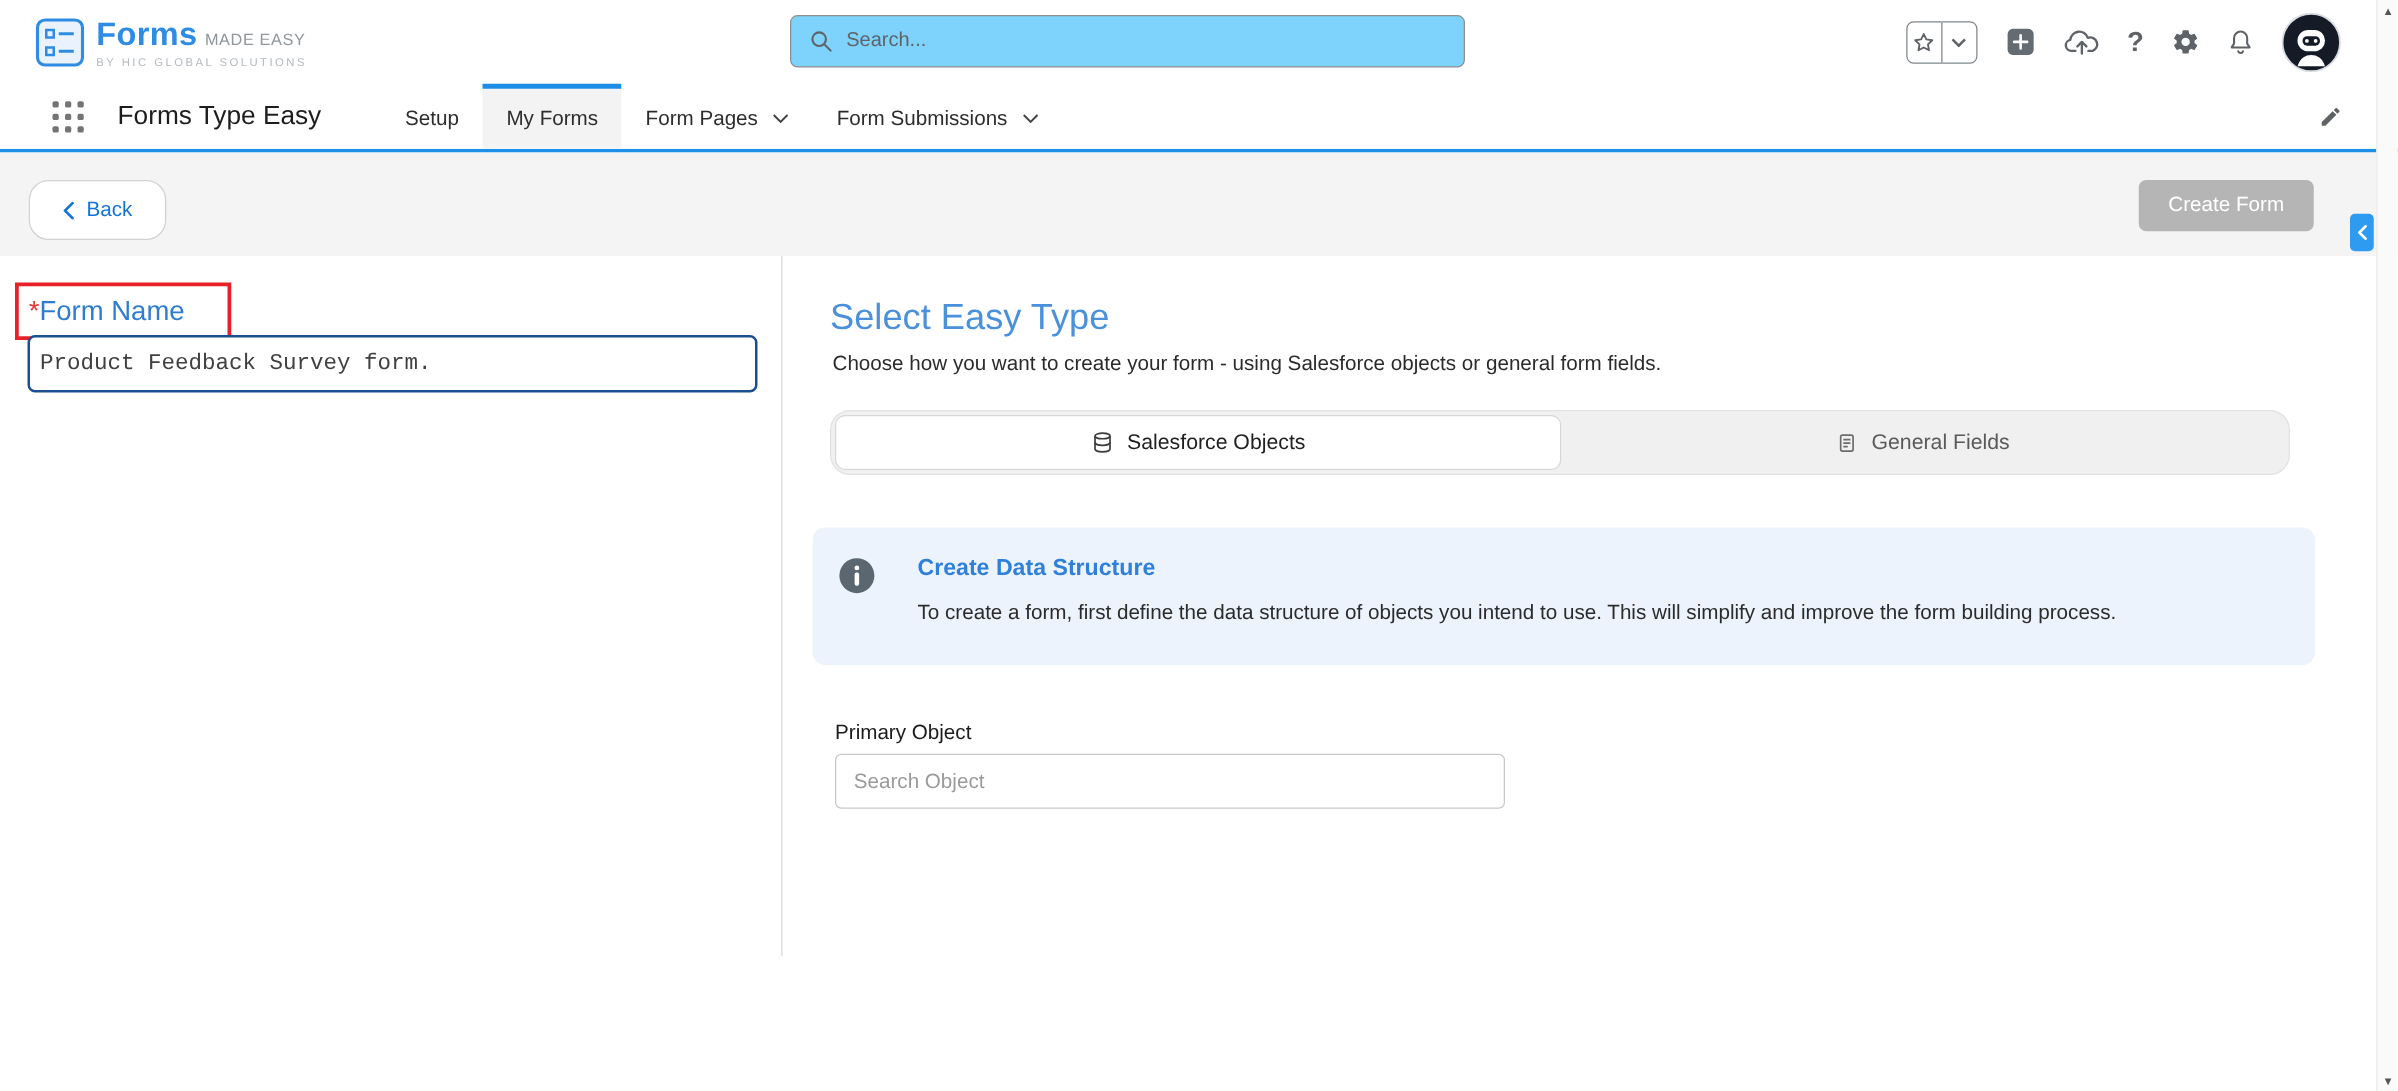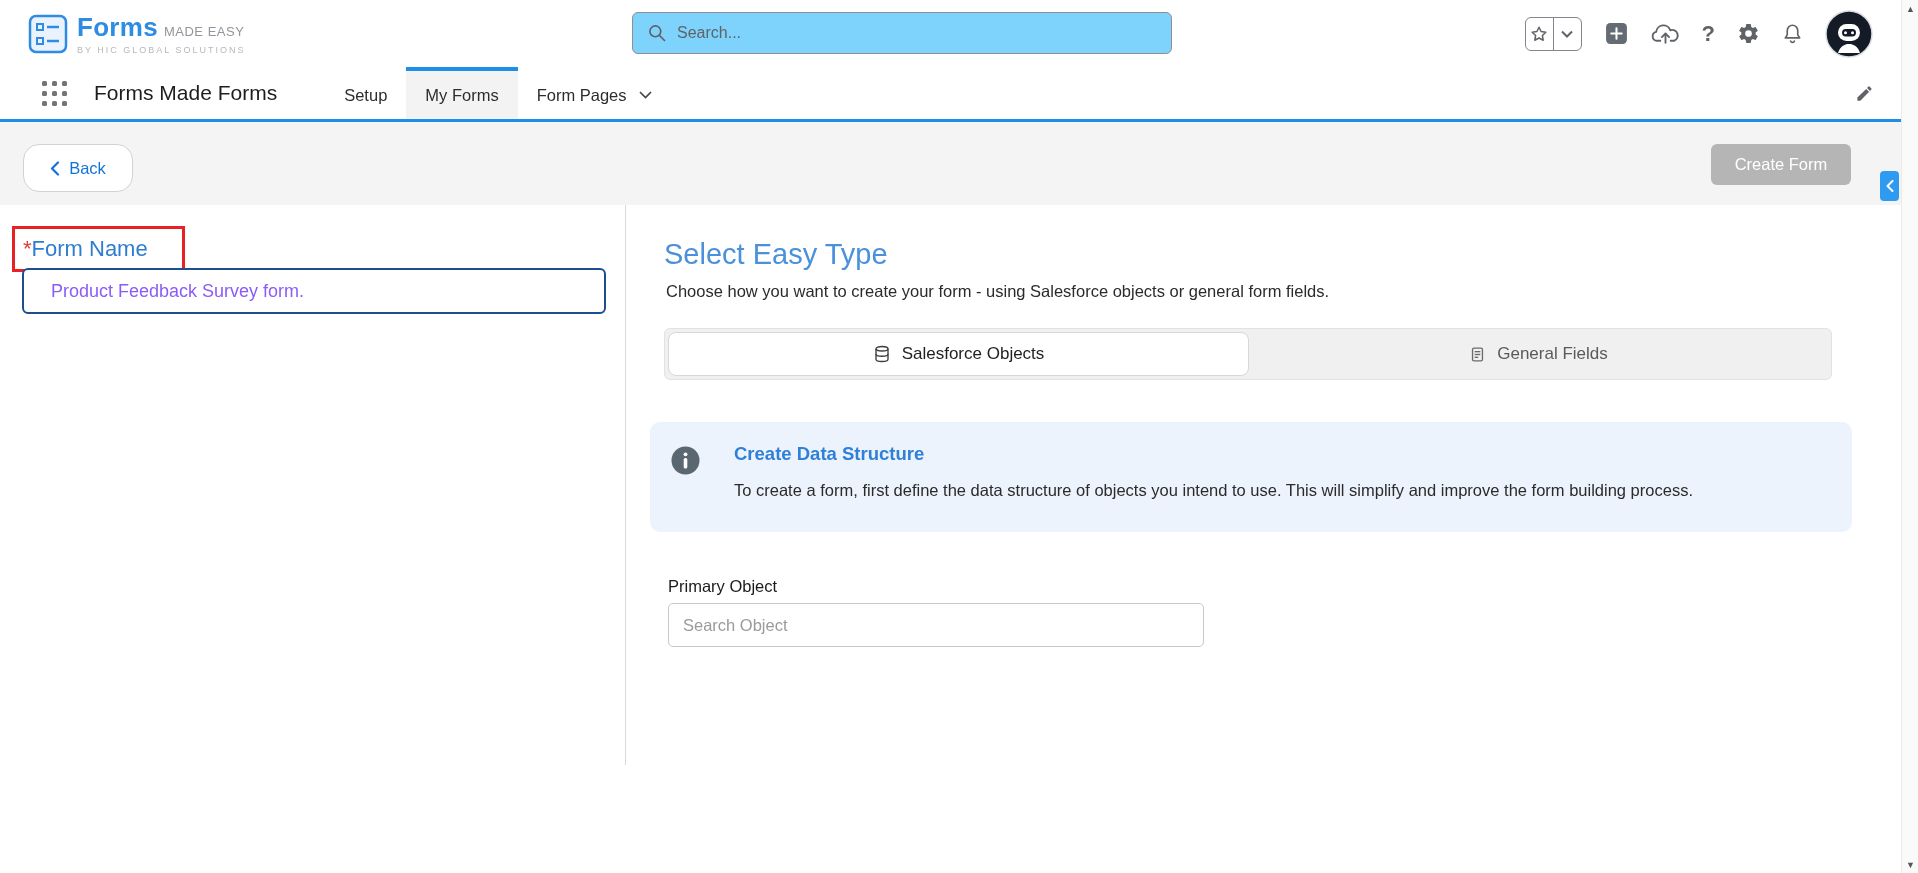--- a/index.html
+++ b/index.html
@@ -58,28 +58,28 @@
 
   
   .main { position:relative; height:668px; background:#fff; }
   .vdivider { position:absolute; left:625px; top:0; width:1px; height:560px; background:#d9d9d9; }
 
   .red-annotation { position:absolute; left:12px; top:21px; width:173px; height:46px;
     border:3px solid #e82127; display:flex; align-items:center; padding-left:8px; }
   .fname-label { font-size:22px; font-weight:500; color:#2e7dd1; }
   .fname-required { color:#e53935; }
   .fname-input { position:absolute; left:22px; top:63px; width:584px; height:46px;
-    border:2px solid #1c4f8f; border-radius:6px; padding:0 27px; font-size:18px;
-    color:#8b5cf6; font-family:Liberation Sans, sans-serif; outline:none; }
+    border:2px solid #1c4f8f; border-radius:6px; padding:0 8px; font-size:18px;
+    color:#404040; font-family:Liberation Mono, monospace; outline:none; }
 
   .ft-title { position:absolute; left:664px; top:33px; font-size:29px; color:#4a90da; }
   .ft-subtitle { position:absolute; left:666px; top:77px; font-size:16.5px; color:#2b2b2b; }
 
   .segmented { position:absolute; left:664px; top:123px; width:1168px; height:52px;
-    background:#f0f0f0; border:1px solid #e2e2e2; border-radius:6px; display:flex; padding:3px; }
+    background:#f0f0f0; border:1px solid #e2e2e2; border-radius:16px; display:flex; padding:3px; }
   .segment { flex:1; display:flex; align-items:center; justify-content:center; gap:11px;
     font-size:17px; color:#5a5a5a; border-radius:8px; cursor:pointer; }
   .segment.active { background:#fff; border:1px solid #d8d8d8; color:#1f1f1f; }
 
   .info-banner { position:absolute; left:650px; top:217px; width:1202px; height:110px;
     background:#ecf3fc; border-radius:10px; }
   .info-icon { position:absolute; left:20px; top:23px; }
   .info-title { position:absolute; left:84px; top:21px; font-size:18.5px; font-weight:bold; color:#2f80d9; }
   .info-body { position:absolute; left:84px; top:59px; font-size:16.5px; color:#2b2b2b; }
 
@@ -187,30 +187,36 @@
       <span></span>
         <span></span>
         <span></span>
         <span></span>
         <span></span>
         <span></span>
         <span></span>
         <span></span>
         <span></span>
     </div>
-    <div class="app-title">Forms Made Forms</div>
+    <div class="app-title">Forms Type Easy</div>
     <div class="tabs">
       <div class="tab">
         <span>Setup</span>
       </div>
       <div class="tab active">
         <span>My Forms</span>
       </div>
       <div class="tab">
         <span>Form Pages</span>
+        <svg width="13" height="8" viewBox="0 0 13 8" fill="none" stroke="#444" stroke-width="1.6">
+          <polyline points="1,1 6.5,6.5 12,1"></polyline>
+        </svg>
+      </div>
+      <div class="tab">
+        <span>Form Submissions</span>
         <svg width="13" height="8" viewBox="0 0 13 8" fill="none" stroke="#444" stroke-width="1.6">
           <polyline points="1,1 6.5,6.5 12,1"></polyline>
         </svg>
       </div>
     </div>
     <div class="nav-pencil">
       <svg width="19" height="19" viewBox="0 0 24 24" fill="#5f6368">
         <path d="M3 17.2V21h3.8L17.8 9.9l-3.7-3.7L3 17.2zM20.7 7a1 1 0 0 0 0-1.4l-2.3-2.3a1 1 0 0 0-1.4 0l-1.8 1.8 3.7 3.7L20.7 7z"></path>
       </svg>
     </div>

